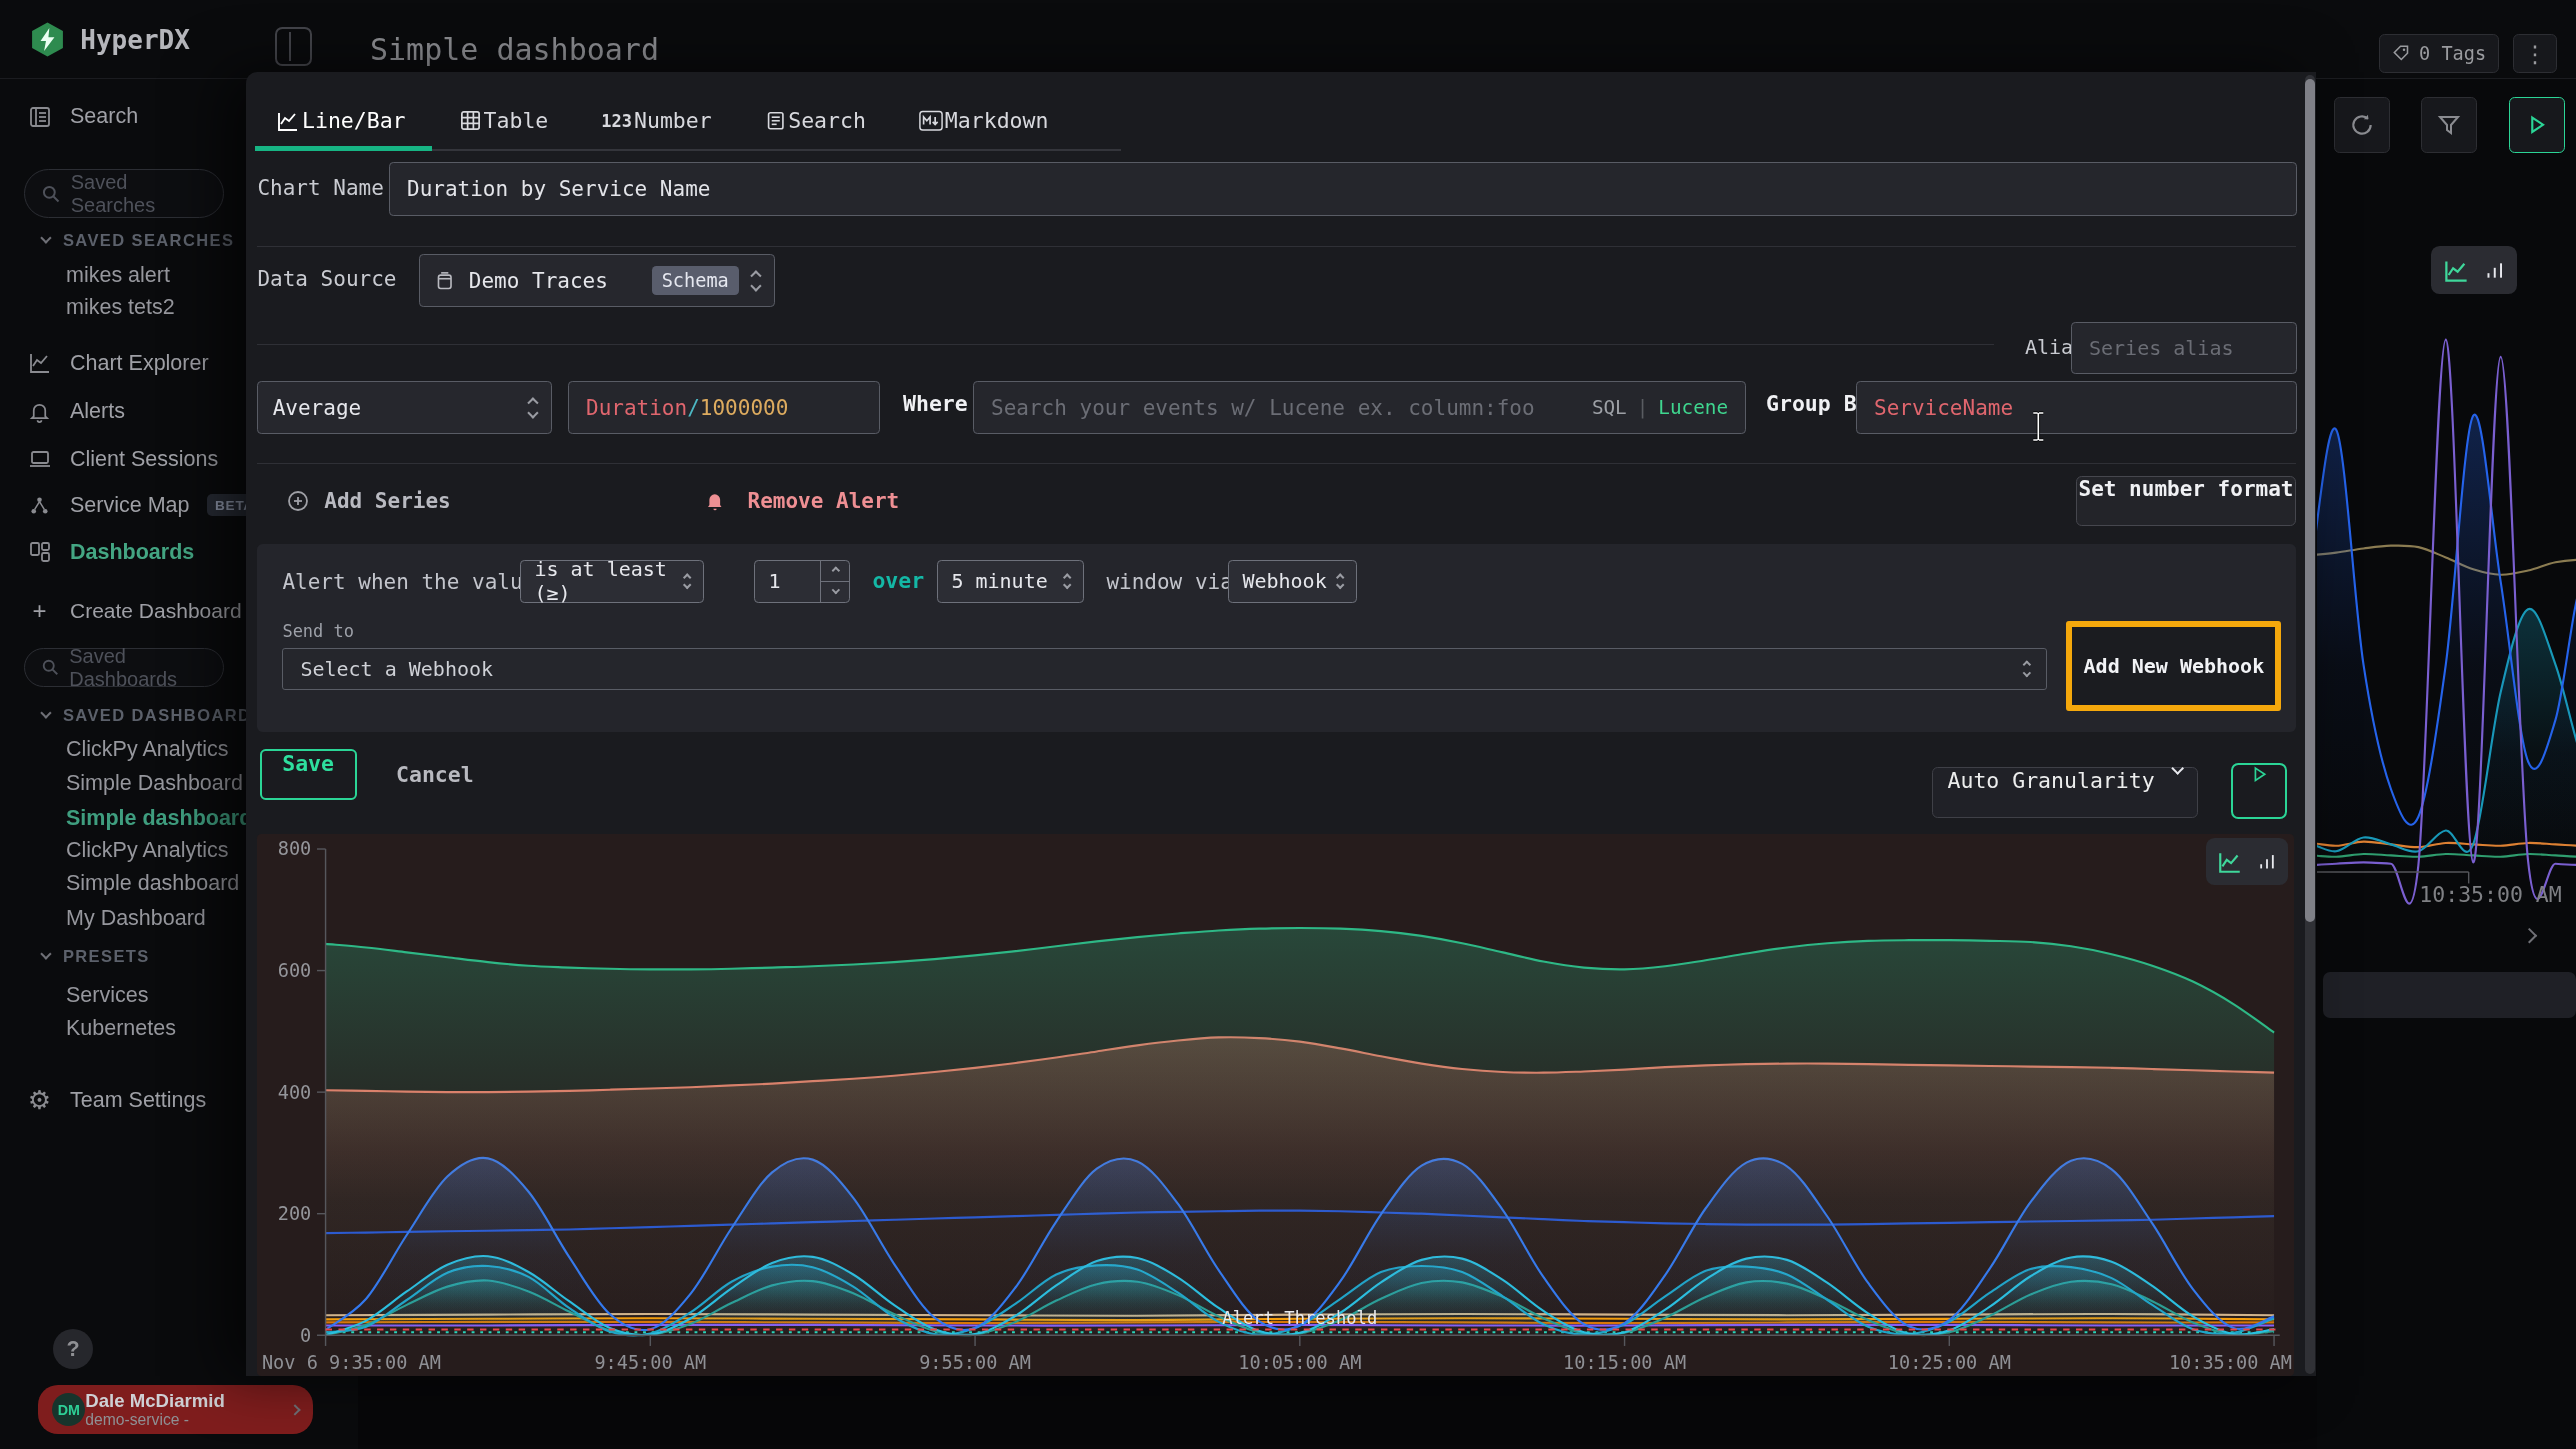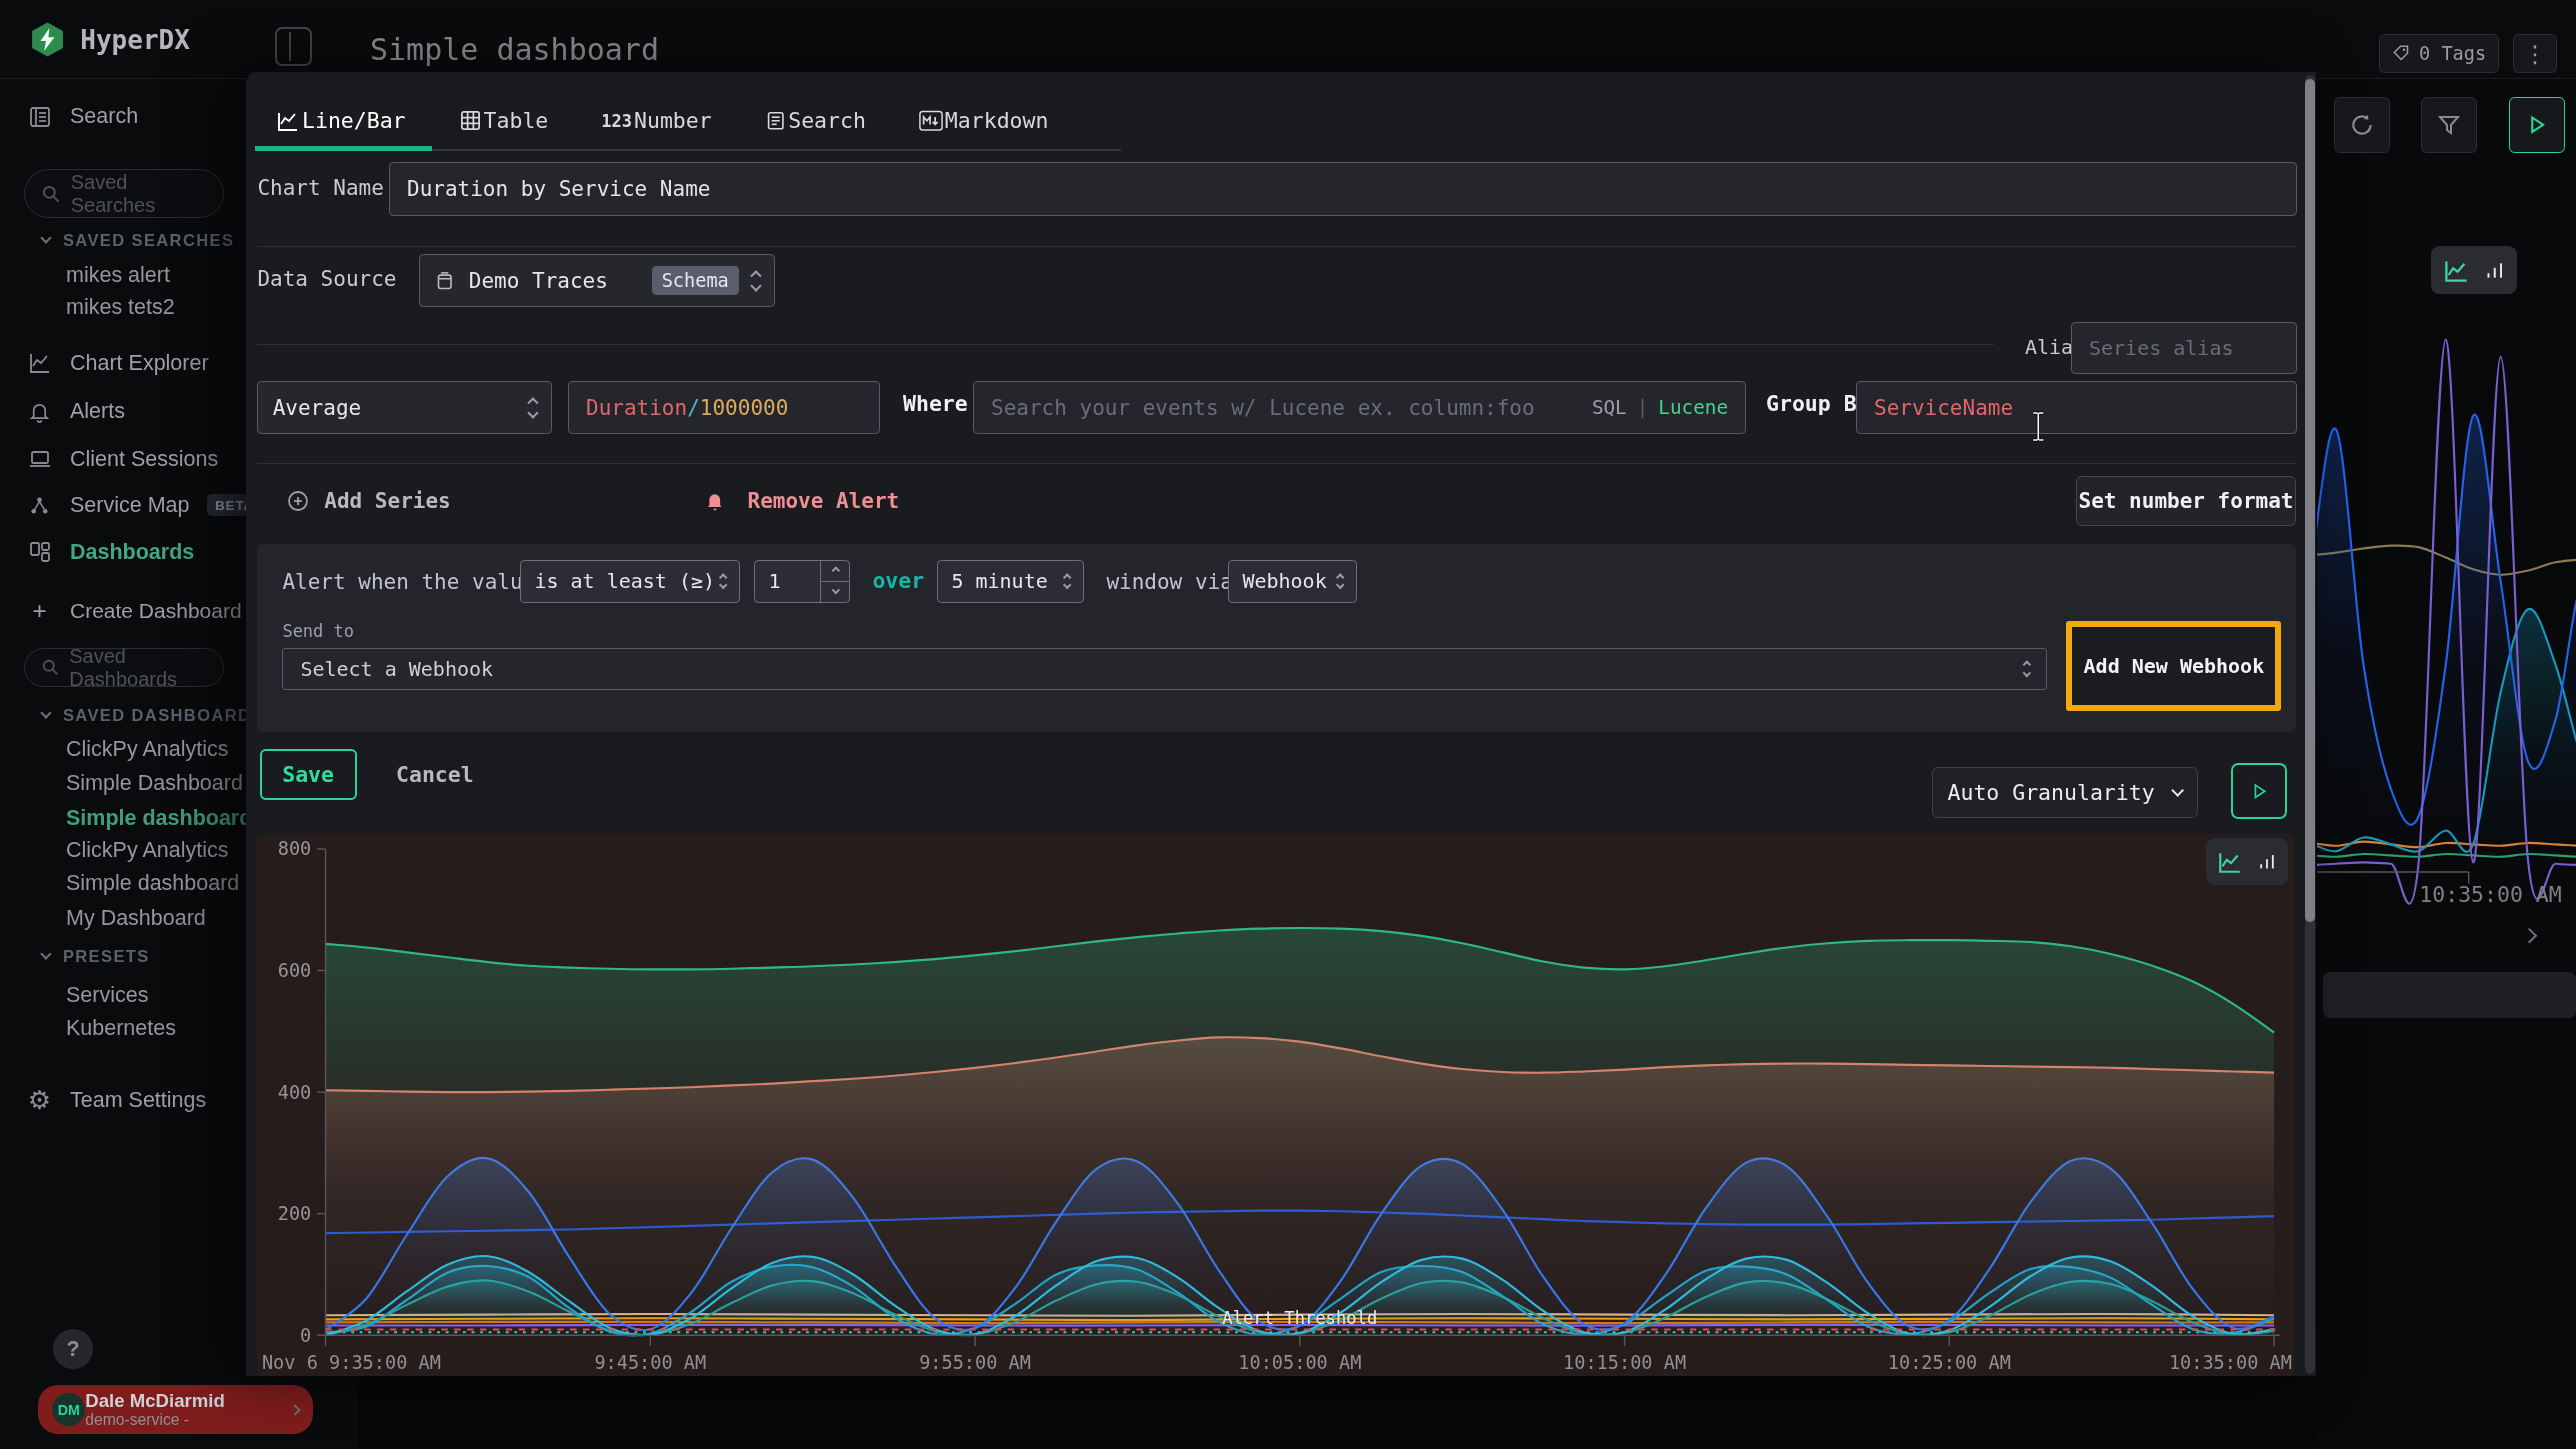--- a/index.html
+++ b/index.html
@@ -28,21 +28,21 @@
   .modal{position:absolute;left:246px;top:72px;width:2070px;height:1304px;background:#1a1b1f;border-radius:11.4px 0 0 0;box-shadow:-21.5px 0 57px rgba(0,0,0,.6);z-index:40}
   .tab{display:flex;align-items:center;gap:2px;font-size:21.5px;color:#d8d9de}
   .tab.active{color:#ffffff}
   .divider{position:absolute;height:1.4px;background:#2f3036}
   .label{color:#c9cbd1;font-size:21px}
   .boldlabel{color:#f0f1f4;font-size:21.5px;font-weight:700}
   .inp{background:#25262c;border:1.4px solid #595c65;border-radius:4.3px;color:#e3e4e9;display:flex;align-items:center;padding:8px 17px;font-size:21px;position:absolute}
   .ph{color:#6b6d75}
   .selbox{background:#26272d;border:1.4px solid #595c65;border-radius:4.3px;color:#e6e7ec;display:flex;align-items:center;padding:0 14.3px;font-size:21px;position:absolute}
   .panelsel{background:#2c2d34;border:1.4px solid #6e717b;border-radius:4.3px;color:#e6e7ec;display:flex;align-items:center;padding:0 13px;font-size:20px;position:absolute}
-  .btn{display:flex;align-items:center;justify-content:center;font-weight:700;position:absolute;border-radius:5.7px}
+  .btn{display:flex;align-items:flex-start;justify-content:center;font-weight:700;position:absolute;border-radius:5.7px}
   .schema{background:#595d6c;color:#e6e8f0;font-size:18.6px;padding:4.3px 10px;border-radius:4.3px}
   .glowtile{background:#261c1c;border-radius:4.3px}
   .toggle{background:#2b2c32;border-radius:8.6px;display:flex;align-items:center;justify-content:center;gap:14.3px}
   svg{display:block}
   text{font-family:"DejaVu Sans Mono",monospace}
 </style>
 </head>
 <body>
 
 <div class="hdr">
@@ -401,21 +401,21 @@
         <path d="M10.5 20 a1.8 1.8 0 0 0 3.6 0 Z"></path>
       </svg>
     <span>Remove Alert</span>
   </div>
   <div class="btn" style="left:1830px;top:404px;width:220px;height:50px;border:1.4px solid #46474e;background:#232429;color:#f0f1f4;font-size:21px">
     <span>Set number format</span>
   </div>
 
   <div class="abs" style="left:11.4px;top:472px;width:2039px;height:188px;background:#24252b;border-radius:5.7px">
     <div class="abs" style="left:25px;top:26px;font-size:21px;color:#c3c5cc">Alert when the value</div>
-    <div class="panelsel" style="left:263px;top:15.7px;width:220px;height:43px">
+    <div class="panelsel" style="left:263px;top:15.7px;width:184px;height:43px">
       <span style="flex:1">is at least (≥)</span>
       <span class="chevstack">
           <span class="chev up" style="width:6.4px;height:6.4px"></span>
           <span class="chev down" style="width:6.4px;height:6.4px"></span>
         </span>
     </div>
     <div class="panelsel" style="left:497px;top:15.7px;width:96px;height:43px;padding:0">
       <span style="flex:1;padding-left:13px">1</span>
       <span style="width:29px;align-self:stretch;border-left:1.4px solid #6e717b;display:flex;flex-direction:column">
         <span style="flex:1;display:flex;align-items:center;justify-content:center;border-bottom:1.4px solid #6e717b">

